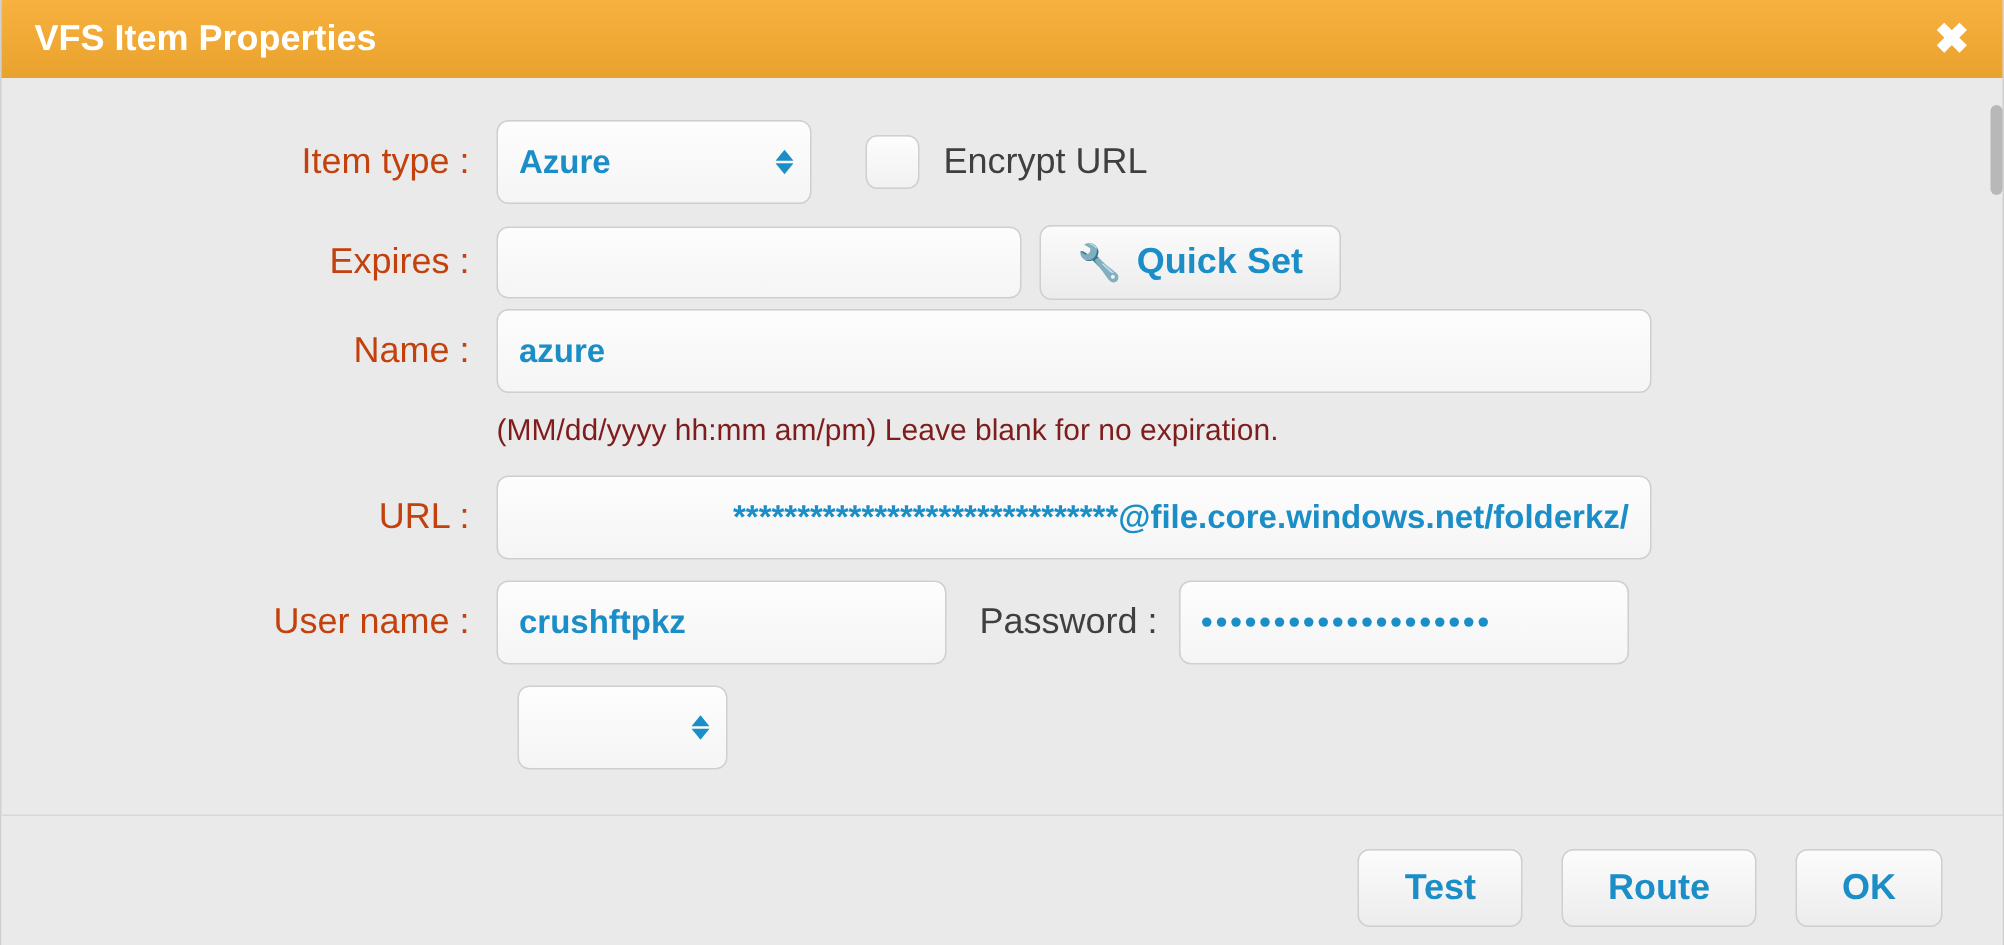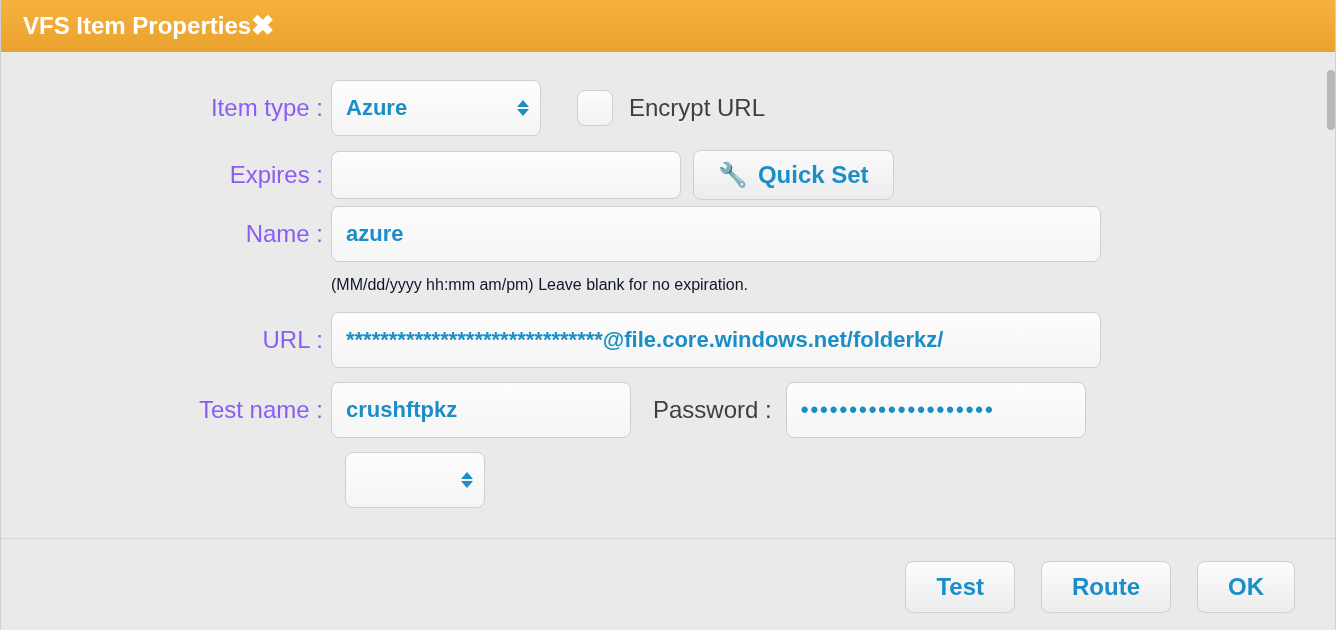--- a/index.html
+++ b/index.html
@@ -21,42 +21,43 @@
     box-shadow: 0 2px 6px rgba(0,0,0,0.15);
   }
   .titlebar {
     background: linear-gradient(#f7b13e, #eaa22e);
     color: #ffffff;
     font-weight: bold;
     font-size: 24px;
     padding: 12px 22px;
     display: flex;
     align-items: center;
+    justify-content: space-between;
   }
   .titlebar .close-icon {
     font-size: 28px;
     font-weight: bold;
     cursor: pointer;
     line-height: 1;
   }
   .form-area {
     padding: 28px 40px 30px 40px;
     font-size: 24px;
     color: #3f3f3f;
   }
   .row {
     display: flex;
     align-items: center;
     margin-bottom: 14px;
   }
   .label-col {
     width: 290px;
     text-align: right;
-    padding-right: 8px;
-    color: #8b5cf6;
+    padding-right: 18px;
+    color: #c2410c;
   }
   .helper-row .label-col { 
   }
   .input, .select {
     height: 56px;
     background: linear-gradient(#fdfdfd,#f5f5f5);
     border: 1px solid #cfcfcf;
     border-radius: 8px;
     padding: 0 14px;
     font-size: 22px;
@@ -105,22 +106,22 @@
     font-weight: bold;
     font-size: 24px;
     font-family: inherit;
     cursor: pointer;
     display: inline-flex;
     align-items: center;
     gap: 10px;
   }
   .quickset-btn .wrench { color:#e88b1c; font-size:24px; }
   .helper-text {
-    color: #0f172a;
-    font-size: 16px;
+    color: #7f1d1d;
+    font-size: 20px;
   }
   .footer {
     border-top: 1px solid #d7d7d7;
     padding: 22px 40px 28px 40px;
     display: flex;
     justify-content: flex-end;
     gap: 26px;
     background: #eaeaeb;
   }
   .btn {
@@ -193,25 +194,25 @@
       <input class="input" style="width: 770px;" value="azure">
     </div>
 
     <div class="row helper-row" style="margin-bottom:18px">
       <div class="label-col"></div>
       <span class="helper-text">(MM/dd/yyyy hh:mm am/pm) Leave blank for no expiration.</span>
     </div>
 
     <div class="row">
       <div class="label-col">URL :</div>
-      <input class="input" style="width: 770px;" value="******************************@file.core.windows.net/folderkz/">
-    </div>
-
-    <div class="row">
-      <div class="label-col">Test name :</div>
+      <input class="input" style="width: 770px; text-align: right;" value="******************************@file.core.windows.net/folderkz/">
+    </div>
+
+    <div class="row">
+      <div class="label-col">User name :</div>
       <input class="input" style="width: 300px; padding-left: 14px;" value="crushftpkz">
       <span style="width:22px"></span>
       <span>Password :</span>
       <span style="width:14px"></span>
       <input class="input password-dots" style="width: 300px; color: rgb(27, 142, 200);" value="••••••••••••••••••••">
     </div>
 
     <div class="row" style="margin-bottom:0">
       <div class="label-col"></div>
       <span style="width:14px"></span>

